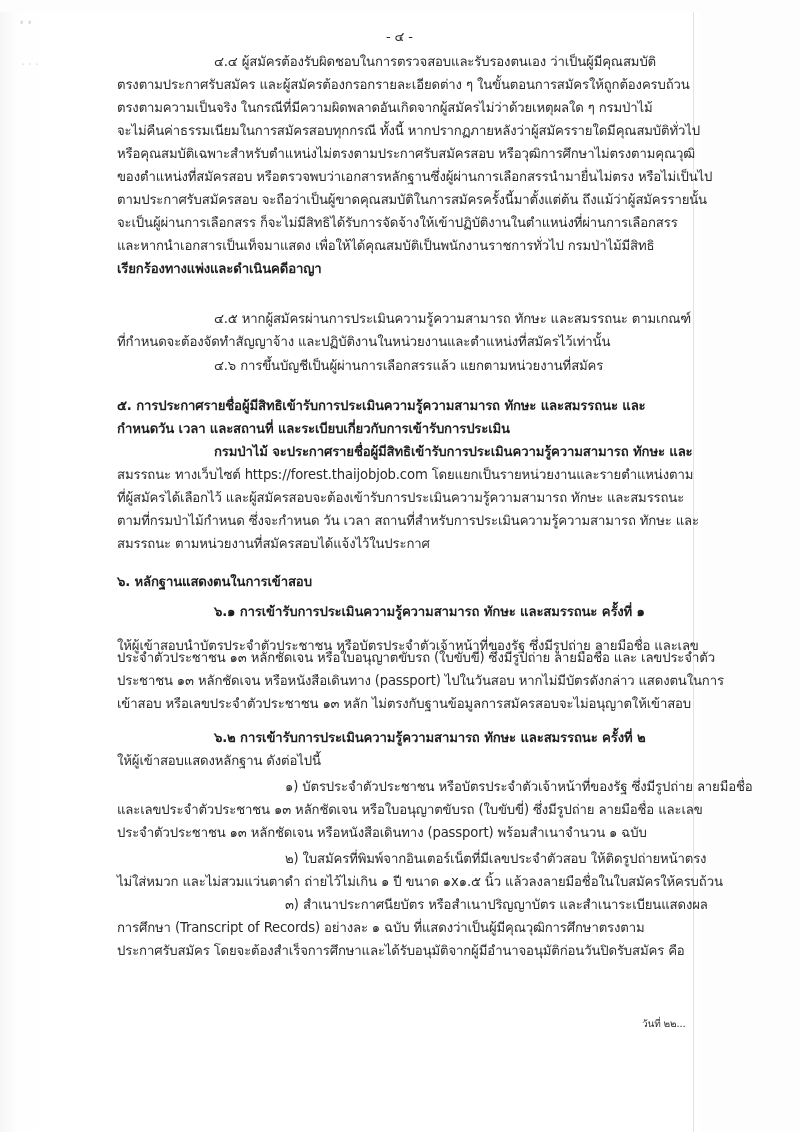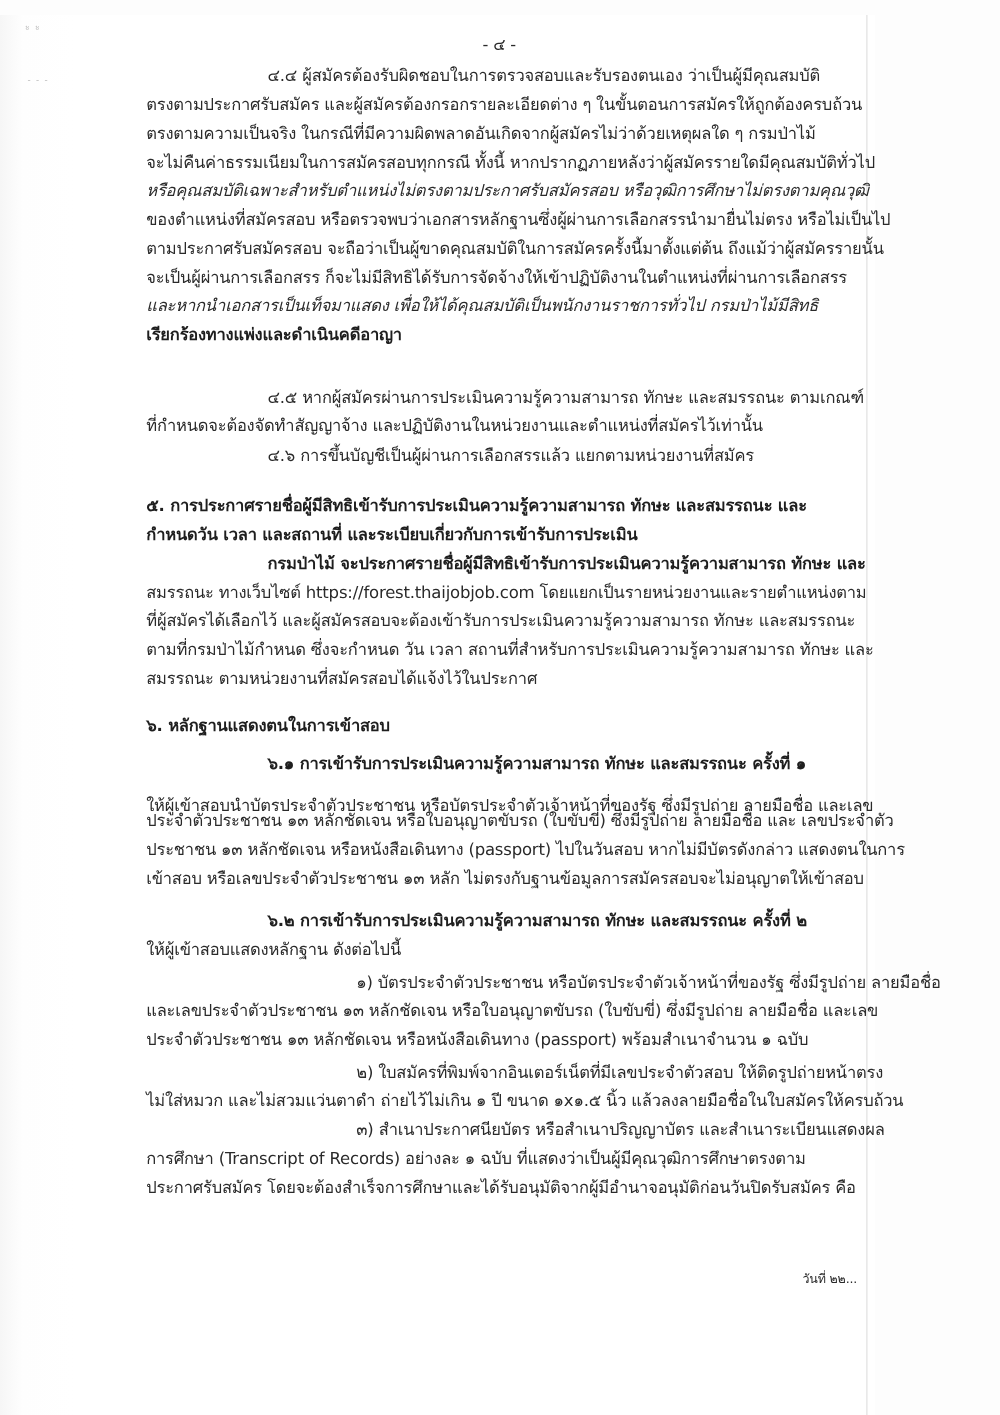--- a/index.html
+++ b/index.html
@@ -43,25 +43,25 @@
   <div class="scan-mark" style="left:20px;top:4px;">ะ ะ</div>
   <div class="scan-mark" style="left:22px;top:48px;">- - -</div>
 
   <div class="line page-number" style="left:386px;top:16px;">- ๔ -</div>
 
   <div>
     <div class="line" style="left:214px;top:41px;">๔.๔ ผู้สมัครต้องรับผิดชอบในการตรวจสอบและรับรองตนเอง ว่าเป็นผู้มีคุณสมบัติ</div>
     <div class="line" style="left:117px;top:64px;">ตรงตามประกาศรับสมัคร และผู้สมัครต้องกรอกรายละเอียดต่าง ๆ ในขั้นตอนการสมัครให้ถูกต้องครบถ้วน</div>
     <div class="line" style="left:117px;top:87px;">ตรงตามความเป็นจริง ในกรณีที่มีความผิดพลาดอันเกิดจากผู้สมัครไม่ว่าด้วยเหตุผลใด ๆ กรมป่าไม้</div>
     <div class="line" style="left:117px;top:110px;">จะไม่คืนค่าธรรมเนียมในการสมัครสอบทุกกรณี ทั้งนี้ หากปรากฏภายหลังว่าผู้สมัครรายใดมีคุณสมบัติทั่วไป</div>
-    <div class="line" style="left:117px;top:133px;font-style:italic;">หรือคุณสมบัติเฉพาะสำหรับตำแหน่งไม่ตรงตามประกาศรับสมัครสอบ หรือวุฒิการศึกษาไม่ตรงตามคุณวุฒิ</div>
+    <div class="line" style="left:117px;top:133px;">หรือคุณสมบัติเฉพาะสำหรับตำแหน่งไม่ตรงตามประกาศรับสมัครสอบ หรือวุฒิการศึกษาไม่ตรงตามคุณวุฒิ</div>
     <div class="line" style="left:117px;top:156px;">ของตำแหน่งที่สมัครสอบ หรือตรวจพบว่าเอกสารหลักฐานซึ่งผู้ผ่านการเลือกสรรนำมายื่นไม่ตรง หรือไม่เป็นไป</div>
     <div class="line" style="left:117px;top:179px;">ตามประกาศรับสมัครสอบ จะถือว่าเป็นผู้ขาดคุณสมบัติในการสมัครครั้งนี้มาตั้งแต่ต้น ถึงแม้ว่าผู้สมัครรายนั้น</div>
     <div class="line" style="left:117px;top:202px;">จะเป็นผู้ผ่านการเลือกสรร ก็จะไม่มีสิทธิได้รับการจัดจ้างให้เข้าปฏิบัติงานในตำแหน่งที่ผ่านการเลือกสรร</div>
-    <div class="line" style="left:117px;top:225px;font-style:italic;">และหากนำเอกสารเป็นเท็จมาแสดง เพื่อให้ได้คุณสมบัติเป็นพนักงานราชการทั่วไป กรมป่าไม้มีสิทธิ</div>
+    <div class="line" style="left:117px;top:225px;">และหากนำเอกสารเป็นเท็จมาแสดง เพื่อให้ได้คุณสมบัติเป็นพนักงานราชการทั่วไป กรมป่าไม้มีสิทธิ</div>
     <div class="line bold" style="left:117px;top:248px;">เรียกร้องทางแพ่งและดำเนินคดีอาญา</div>
     <div class="line bold" style="left:117px;top:271px;"></div>
   </div>
 
   <div>
     <div class="line" style="left:214px;top:298px;">๔.๕ หากผู้สมัครผ่านการประเมินความรู้ความสามารถ ทักษะ และสมรรถนะ ตามเกณฑ์</div>
     <div class="line" style="left:117px;top:321px;">ที่กำหนดจะต้องจัดทำสัญญาจ้าง และปฏิบัติงานในหน่วยงานและตำแหน่งที่สมัครไว้เท่านั้น</div>
   </div>
 
   <div>

